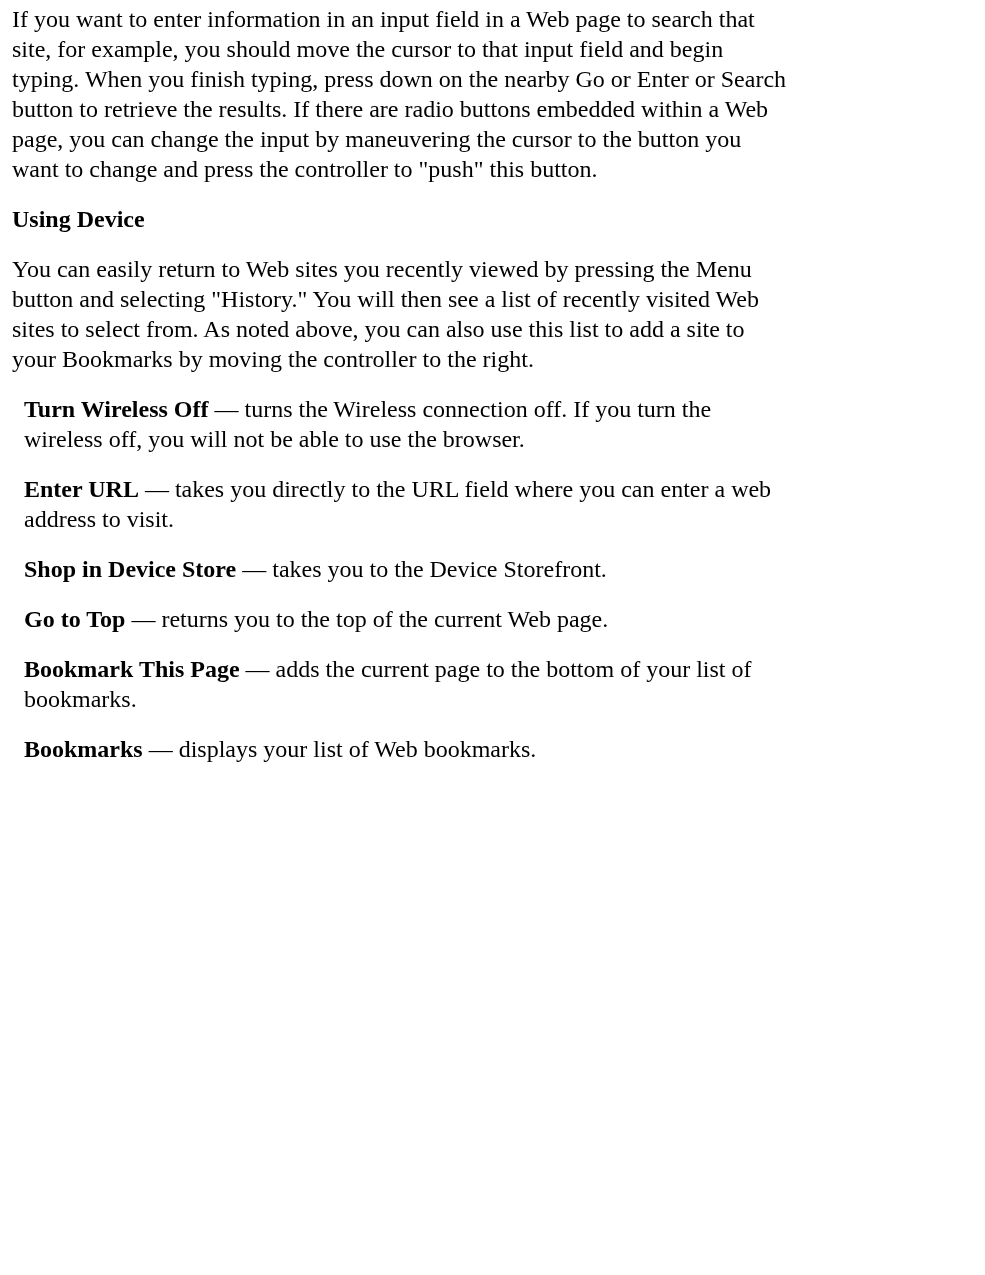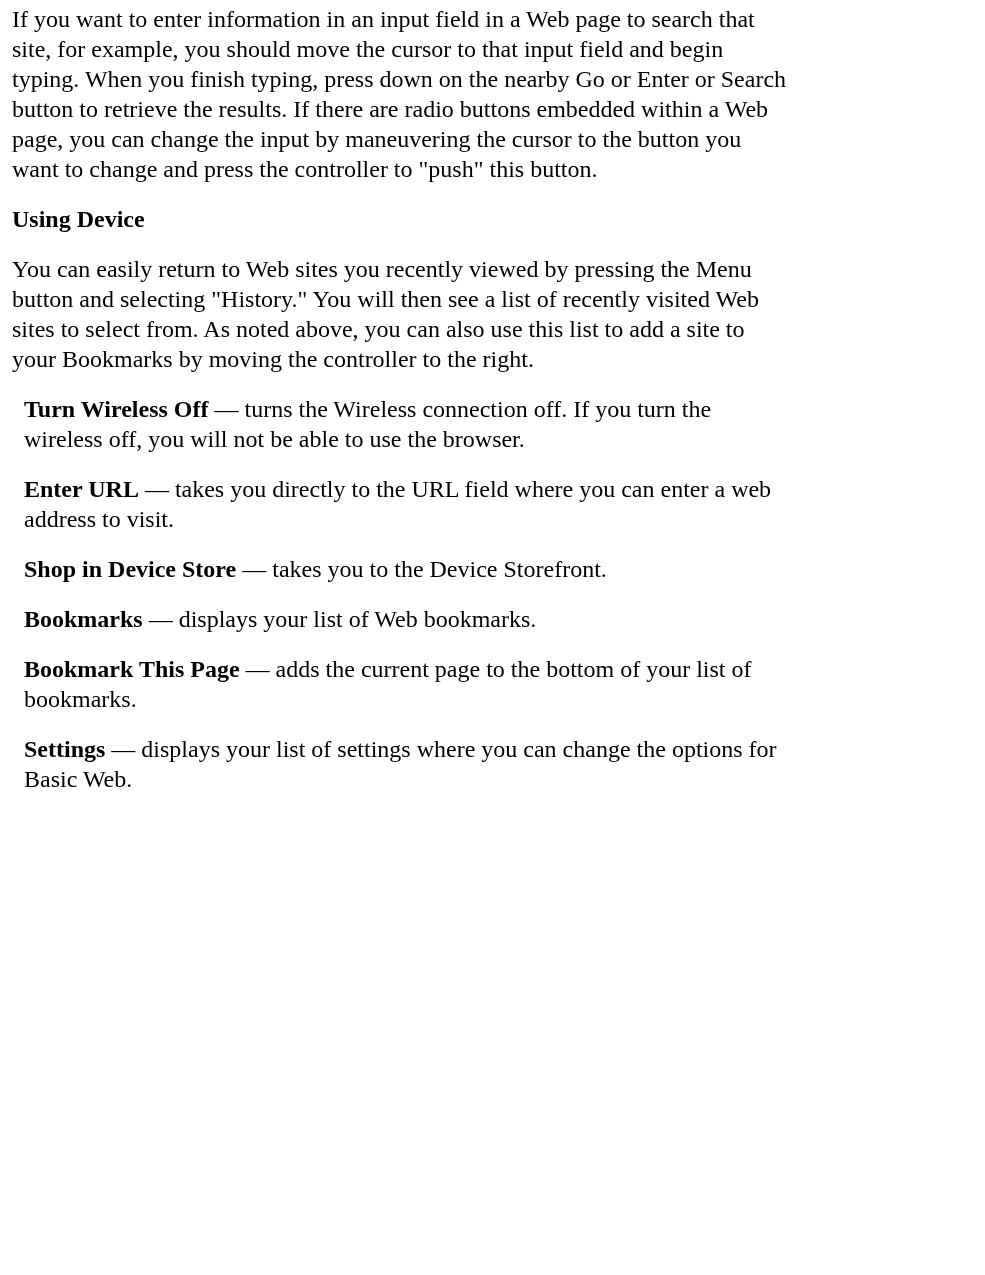--- a/index.html
+++ b/index.html
@@ -54,27 +54,27 @@
   </p>
 
   <p class="term-para">
     <span class="term">Enter URL</span><span class="sep"> — </span><span class="desc">takes you directly to the URL field where you can enter a web address to visit.</span>
   </p>
 
   <p class="term-para">
     <span class="term">Shop in Device Store</span><span class="sep"> — </span><span class="desc">takes you to the Device Storefront.</span>
   </p>
 
-
   <p class="term-para">
-    <span class="term">Bookmarks</span><span class="sep"> — </span><span class="desc">displays your list of Web bookmarks.</span>
+    <span class="term">Go to Top</span><span class="sep"> — </span><span class="desc">returns you to the top of the current Web page.</span>
   </p>
 
   <p class="term-para">
     <span class="term">Bookmark This Page</span><span class="sep"> — </span><span class="desc">adds the current page to the bottom of your list of bookmarks.</span>
   </p>
 
+  <p class="term-para">
+    <span class="term">Bookmarks</span><span class="sep"> — </span><span class="desc">displays your list of Web bookmarks.</span>
+  </p>
 
-  <p class="term-para" style="margin-bottom:0;">
-    <span class="term">Settings</span><span class="sep"> — </span><span class="desc">displays your list of settings where you can change the options for Basic Web.</span>
-  </p>
+
 
 </div>
 
 </body></html>

